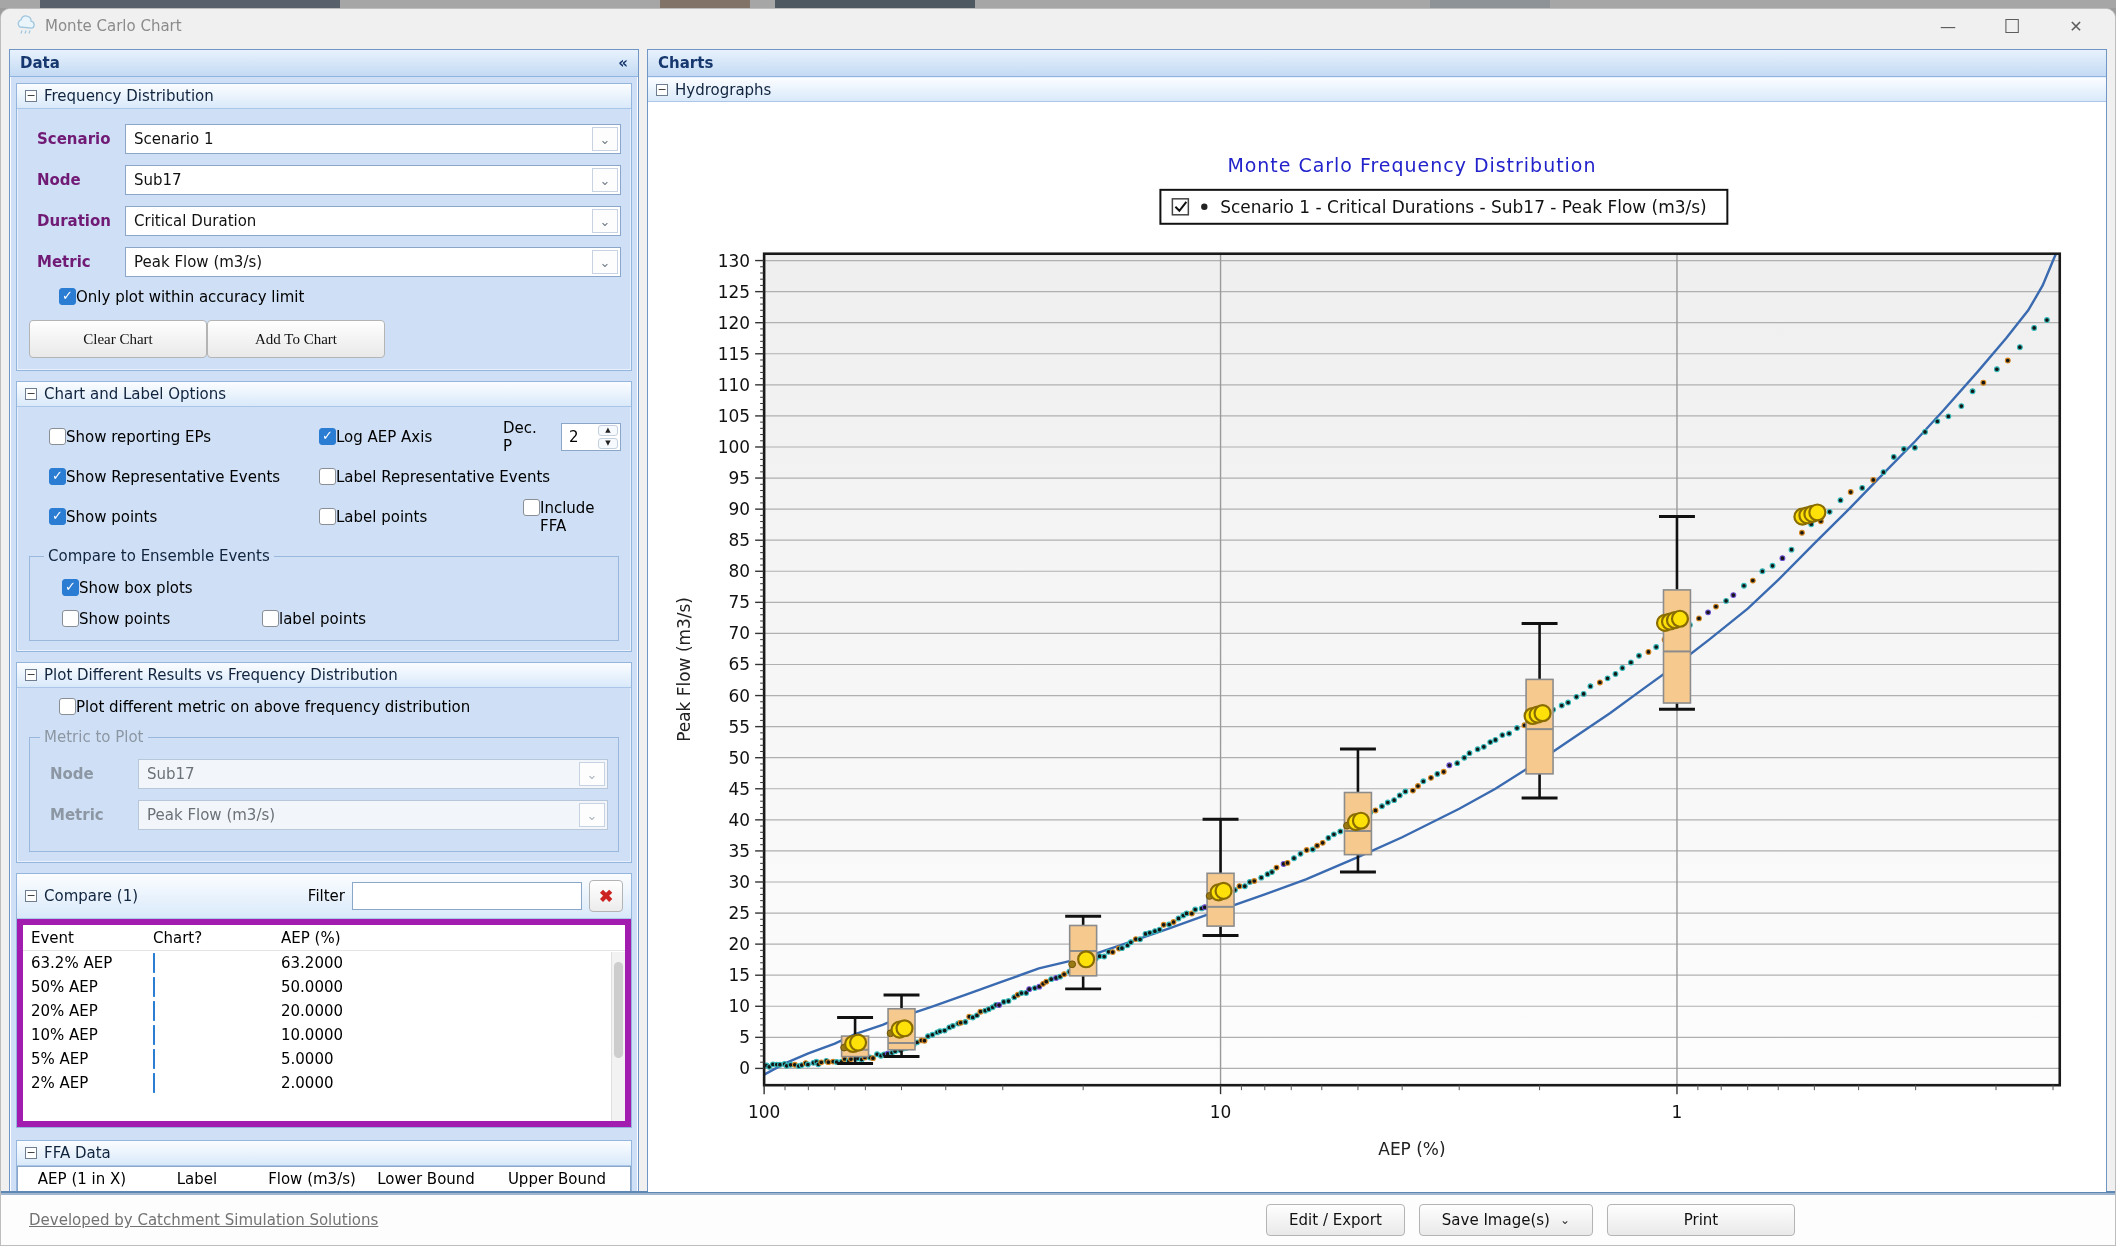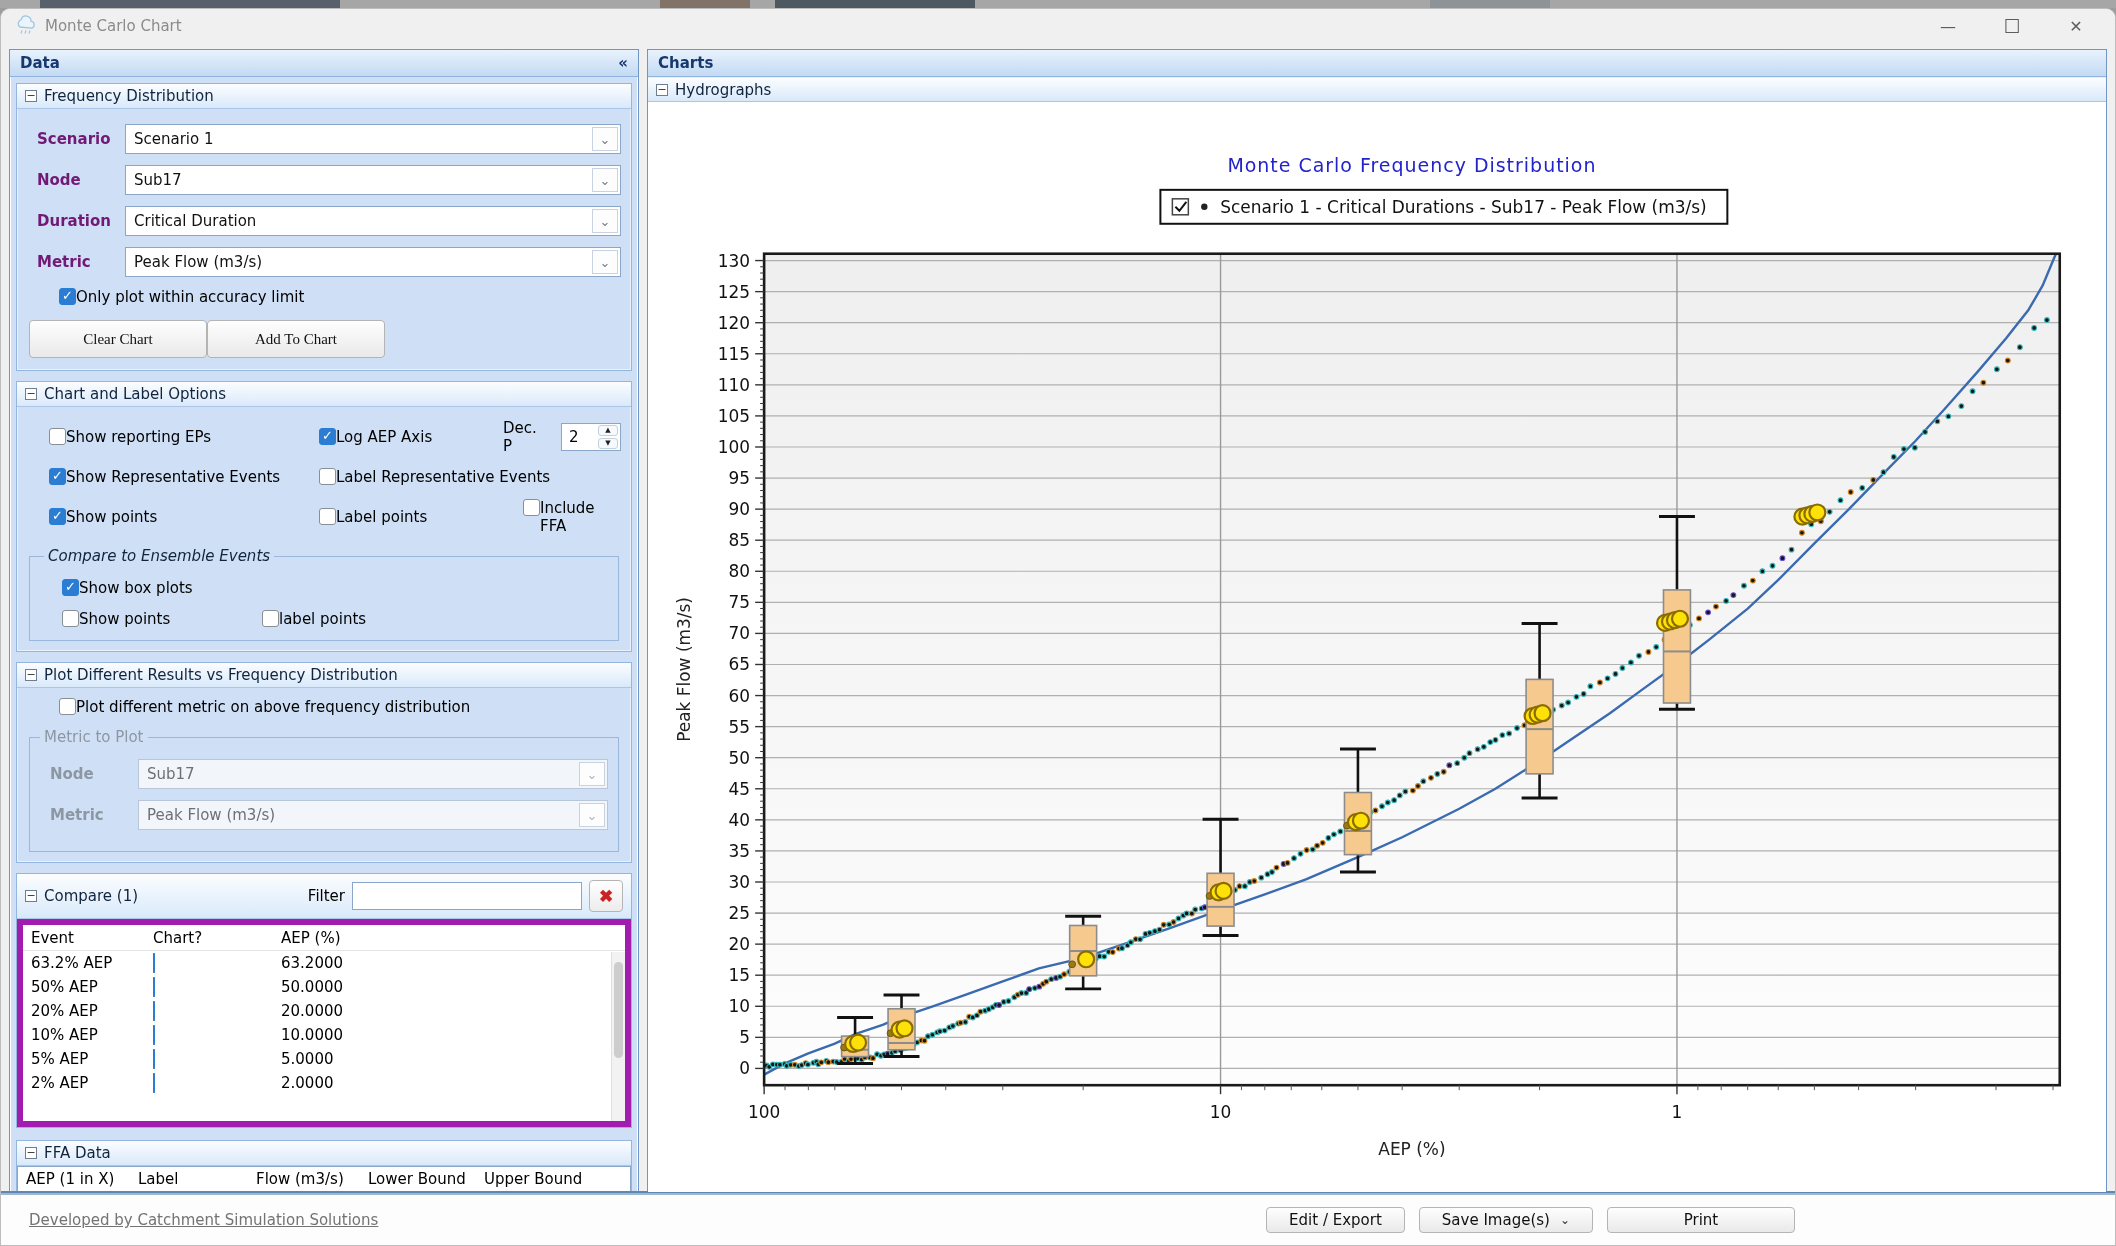--- a/index.html
+++ b/index.html
@@ -54,49 +54,49 @@
 
   .opt-grid { display:grid; grid-template-columns:266px 200px 1fr; row-gap:13px; column-gap:4px; align-items:center; margin:4px 0 2px 2px; }
   .decp-wrap { display:flex; align-items:center; gap:12px; }
   .decp-label { font-size:15px; color:#000; }
   .spinbox { width:62px; height:28px; background:#fff; border:1px solid #8aa6c8; display:flex; align-items:center; }
   .spinbox .val { flex:1; padding-left:7px; font-size:15px; }
   .spin-arrows { width:22px; display:flex; flex-direction:column; gap:2px; padding-right:2px; }
   .spin-arrows span { height:11px; border:1px solid #c5d0de; border-radius:3px; background:#f6f9fd; font-size:7px; line-height:9px; text-align:center; color:#222; }
 
   fieldset.group { border:1px solid #9ab8dc; margin:12px 2px 2px 2px; padding:10px 10px 12px 12px; }
-  fieldset.group legend { font-size:15px; color:#10243e; padding:0 4px; margin-left:2px;font-style:italic; }
+  fieldset.group legend { font-size:15px; color:#10243e; padding:0 4px; margin-left:2px; }
   fieldset.group .g-rows { display:grid; grid-template-columns:200px 1fr; row-gap:13px; margin-top:4px; }
   fieldset.metric-plot { border:1px solid #9ab8dc; margin:12px 2px 2px 2px; padding:6px 10px 10px 10px; }
   fieldset.metric-plot legend { font-size:15px; color:#8d97a3; padding:0 4px; }
   .frow.dim .flabel { color:#8d97a3; }
 
   
   .compare-header { display:flex; align-items:center; gap:7px; padding:6px 8px; background:linear-gradient(#fbfdff,#d9e9fa); border-bottom:1px solid #aac6e8; }
   .compare-title { font-size:15px; color:#10243e; }
   .filter-label { margin-left:auto; font-size:15px; color:#000; }
   .filter-input { width:230px; height:28px; border:1px solid #8aa6c8; background:#fff; font-size:15px; padding:0 6px; font-family:inherit; }
   .clear-filter { width:34px; height:32px; border:1px solid #b4b4b4; border-radius:4px; background:linear-gradient(#fff,#ececec); color:#cc2222; font-size:17px; font-weight:bold; display:flex; align-items:center; justify-content:center; }
   .cmp-table { background:#fff; border:6px solid #a21caf; margin:0; position:relative; height:208px; overflow:hidden; }
   .cmp-row { display:grid; grid-template-columns:122px 128px 150px 1fr; align-items:center; height:24px; padding-left:8px; font-size:15px; color:#000; }
   .cmp-row.head { font-size:15px; height:26px; border-bottom:1px solid #e3e3e3; }
   .vscroll { position:absolute; right:0; top:27px; bottom:0; width:14px; background:#f2f2f2; border-left:1px solid #e0e0e0; }
   .vscroll .thumb { position:absolute; left:2px; right:2px; top:10px; height:96px; background:#cdcdcd; border-radius:6px; }
 
-  .ffa-cols { display:grid; grid-template-columns:112px 118px 112px 116px 1fr; background:#fff; border:1px solid #8aa6c8; border-bottom:none; font-size:15px; color:#000; padding:3px 0 8px 8px; }
+  .ffa-cols { display:grid; grid-template-columns:112px 118px 112px 116px 1fr; background:#fff; border:1px solid #8aa6c8; border-bottom:none; font-size:15px; color:#000; padding:3px 0 8px 8px;text-align:center; }
 
   
   .chart-host { flex:1; background:#fff; position:relative; min-height:0;text-align:center; }
   svg text { font-family:"DejaVu Sans","Liberation Sans",sans-serif; }
 
   
   .bottombar { flex:0 0 auto; height:52px; background:#fdfdfd; border-top:2px solid #9fb6cf; box-shadow:0 -2px 0 #5f87b4; display:flex; align-items:center; padding:0 8px; }
   .credit-link { margin-left:20px; color:#737373; text-decoration:underline; font-size:15px; }
   .footer-buttons { margin-left:auto; margin-right:312px; display:flex; gap:14px; }
-  .footer-buttons .btn { height:26px; min-width:136px; padding:0 22px; }
+  .footer-buttons .btn { height:32px; min-width:136px; padding:0 22px; }
   .btn .dd-chev { margin-left:10px; font-size:12px; color:#333; }
 </style>
 </head>
 <body>
 
 <div class="behind-strip">
   <div class="slab" style="left:40px;width:300px"></div>
   <div class="slab" style="left:660px;width:90px;background:#7a6a5d"></div>
   <div class="slab" style="left:775px;width:200px;background:#3d4a55"></div>
   <div class="slab" style="left:1430px;width:120px;background:#8a8f94"></div>

